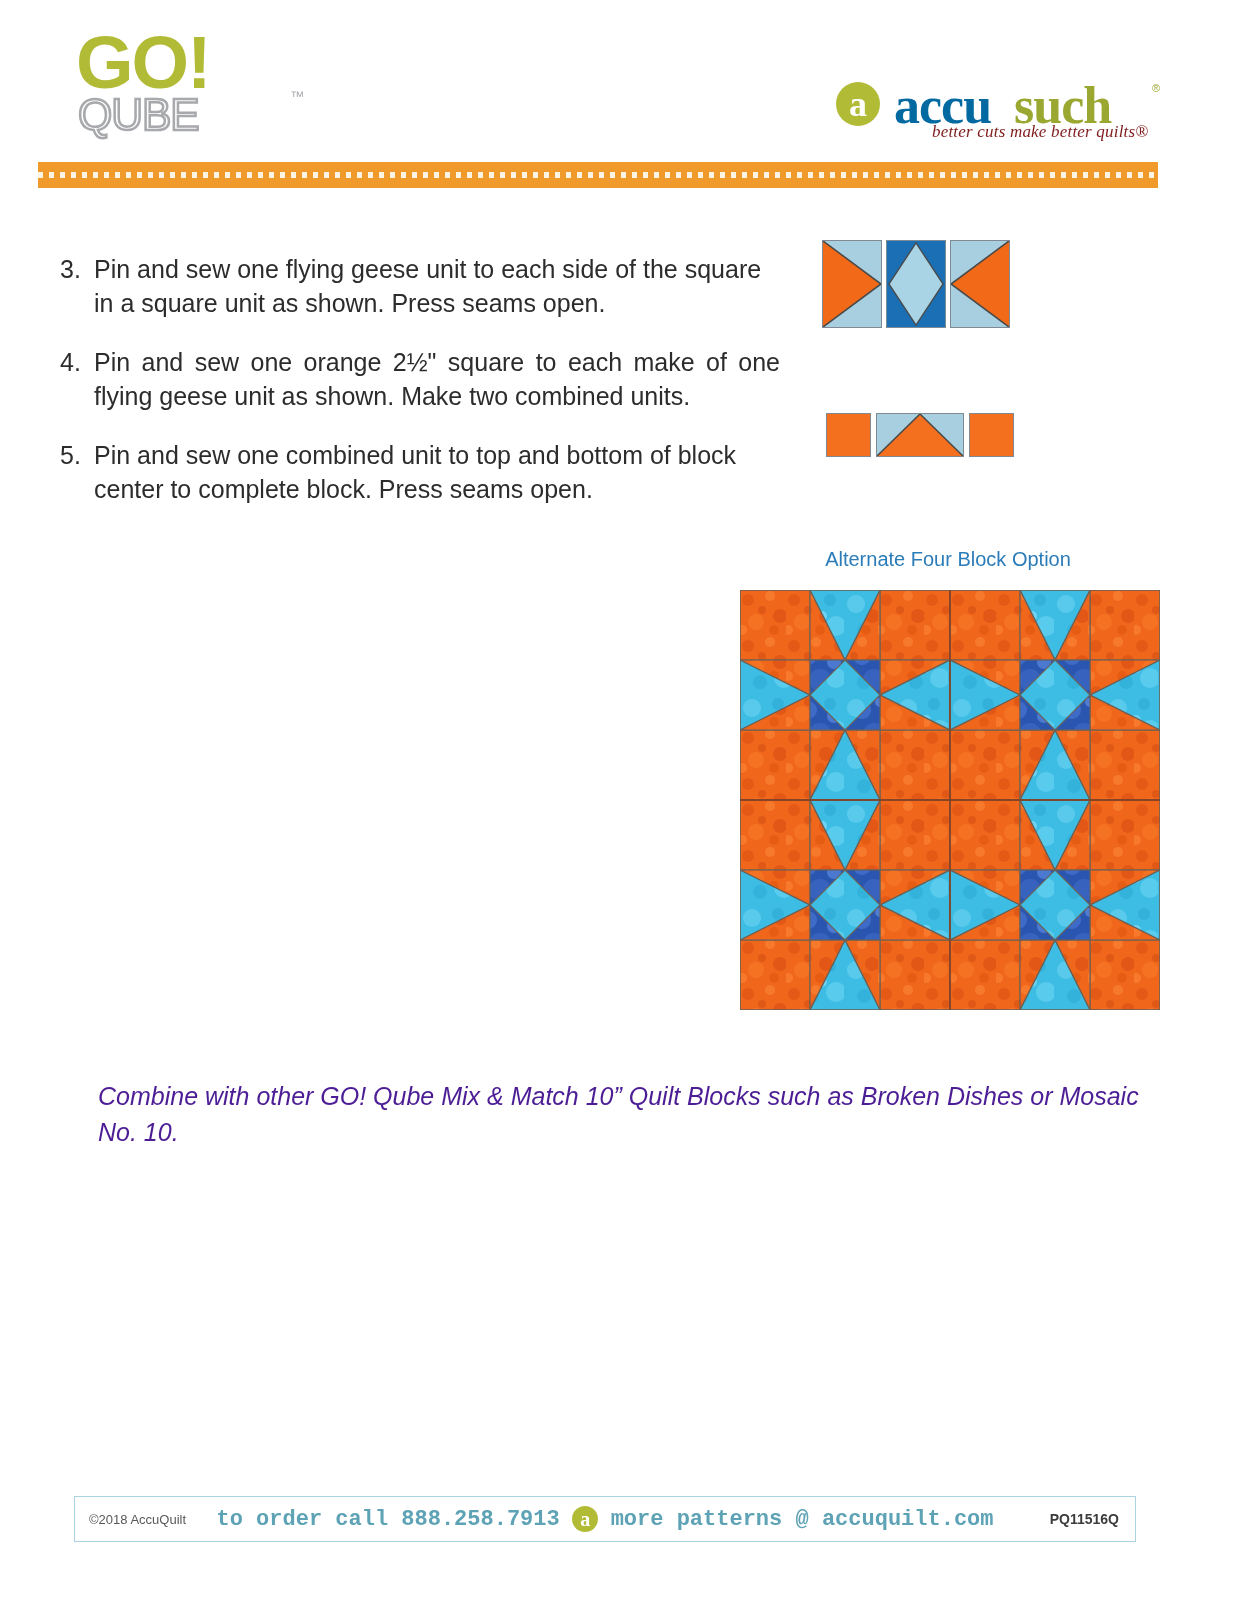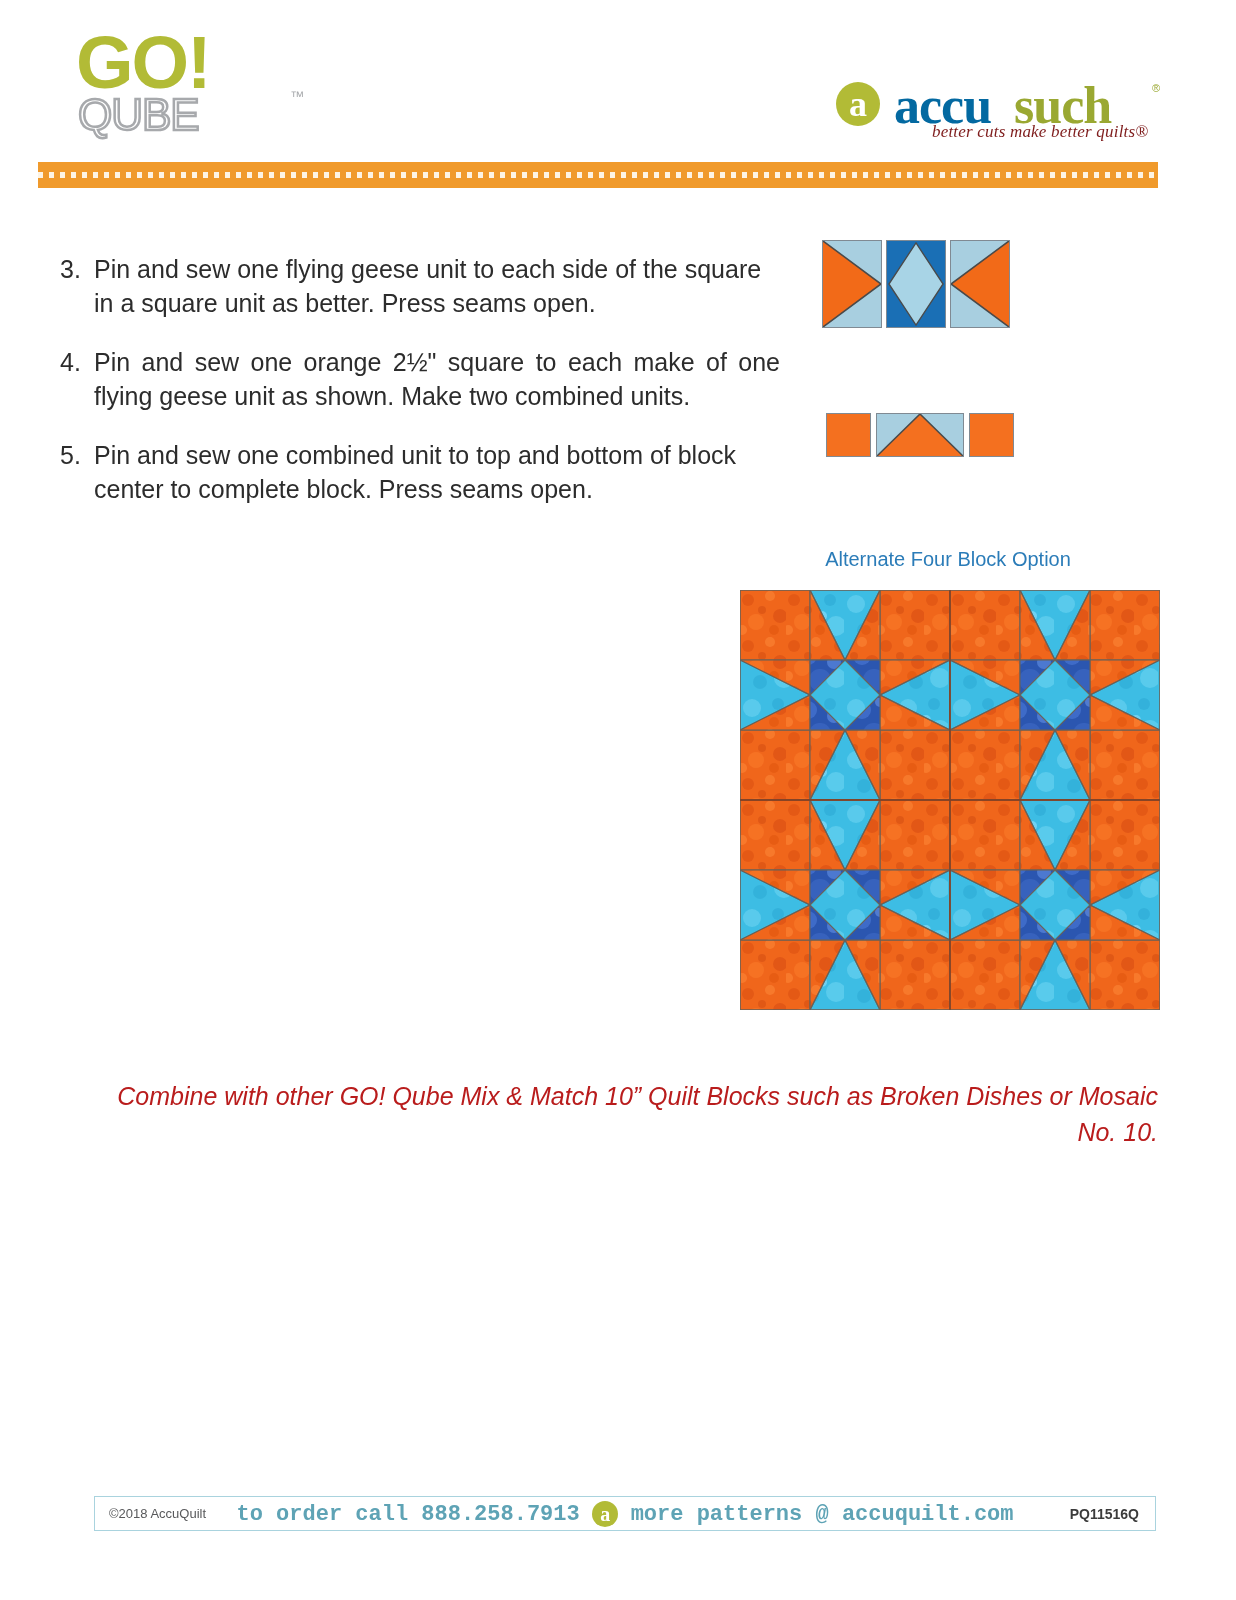--- a/index.html
+++ b/index.html
@@ -223,37 +223,35 @@
   #tips-label {
     font-size: 24px;
     font-weight: bold;
     font-style: italic;
     color: #d9a25f;
     line-height: 34px;
   }
   #tips-body {
     font-size: 25px;
     font-style: italic;
-    color: #b91c1c;
+    color: #4c1d95;
     line-height: 36px;
-    text-align: right;
   }
 
   
   #footer {
     position: absolute;
     left: 74px;
     top: 1496px;
     width: 1062px;
-    height: 35px;
+    height: 46px;
     box-sizing: border-box;
     border: 1px solid #a9d3de;
     display: flex;
     align-items: center;
-    margin-left: 20px;
   }
   #footer-copyright {
     position: absolute;
     left: 14px;
     font-size: 13px;
     color: #58595b;
     font-family: "Liberation Sans", sans-serif;
   }
   #footer-center {
     position: absolute;
@@ -313,21 +311,21 @@
 
   <div id="divider-bar">
     <div id="divider-dots"></div>
   </div>
 </div>
 
 <div id="instructions">
 
   <div class="step" id="step-3">
     <div class="step-num">3.</div>
-    <div class="step-text">Pin and sew one flying geese unit to each side of the square in a square unit as better.  Press seams open.</div>
+    <div class="step-text">Pin and sew one flying geese unit to each side of the square in a square unit as shown.  Press seams open.</div>
   </div>
 
   <div class="step" id="step-4">
     <div class="step-num">4.</div>
     <div class="step-text">Pin and sew one orange 2½" square to each make of one flying geese unit as shown.  Make two combined units.</div>
   </div>
 
   <div class="step" id="step-5">
     <div class="step-num">5.</div>
     <div class="step-text">Pin and sew one combined unit to top and bottom of block center to complete block.  Press seams open.</div>

